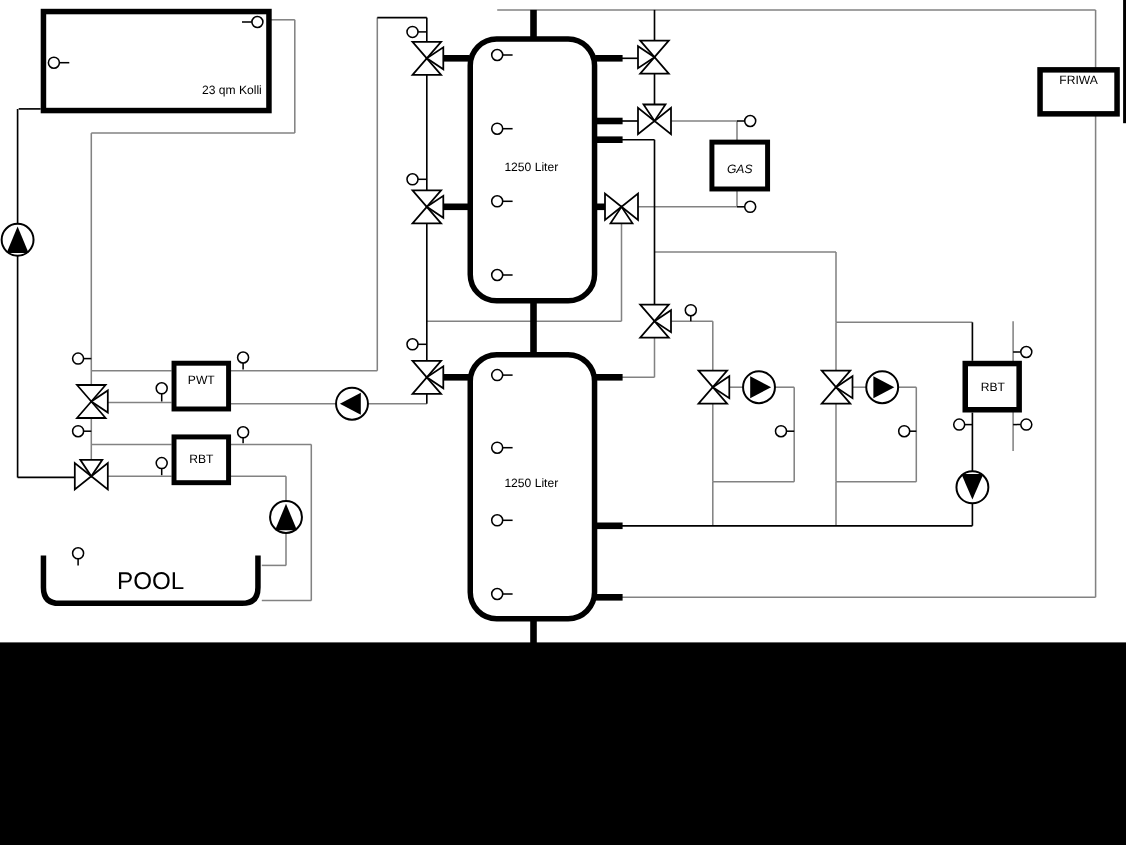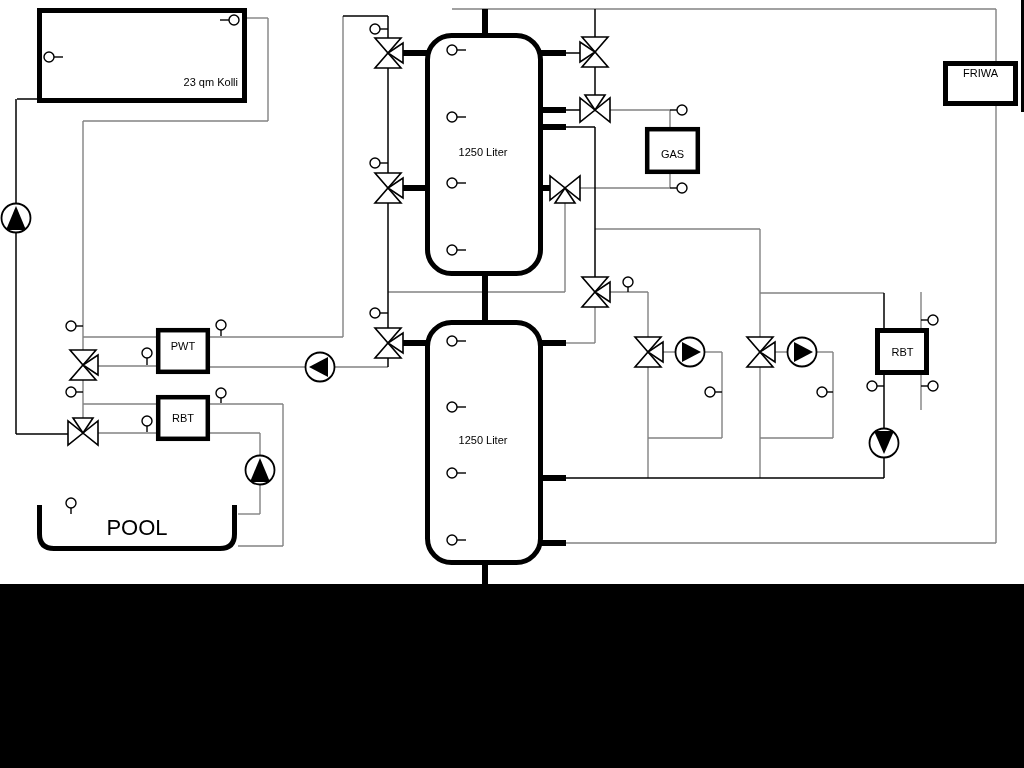--- a/index.html
+++ b/index.html
@@ -273,18 +273,18 @@
 
   <rect x="0" y="584" width="1024" height="184" fill="#000"></rect>
   <rect x="1021" y="0" width="3" height="112" fill="#000"></rect>
 </svg>
 
 <div class="lbl" style="left:132px;top:74px;width:106px;text-align:right;">23 qm Kolli</div>
 <div class="lbl center" style="left:425px;top:144px;width:116px;">1250 Liter</div>
 <div class="lbl center" style="left:425px;top:432px;width:116px;">1250 Liter</div>
 <div class="lbl boxed" style="left:156px;top:328px;width:54px;height:36px;">PWT</div>
 <div class="lbl boxed" style="left:156px;top:395px;width:54px;height:45px;">RBT</div>
-<div class="lbl boxed" style="left:645px;top:127px;width:55px;height:54px;">GAS</div>
+<div class="lbl boxed" style="left:645px;top:127px;width:55px;height:54px;font-style:italic;">GAS</div>
 <div class="lbl boxed" style="left:943px;top:44px;width:75px;height:58px;">FRIWA</div>
 <div class="lbl boxed" style="left:875px;top:328px;width:55px;height:47px;">RBT</div>
 <div class="lbl center" style="left:37px;top:520px;width:200px;font-size:22px;">POOL</div>
 
 </div>
 
 </body></html>

